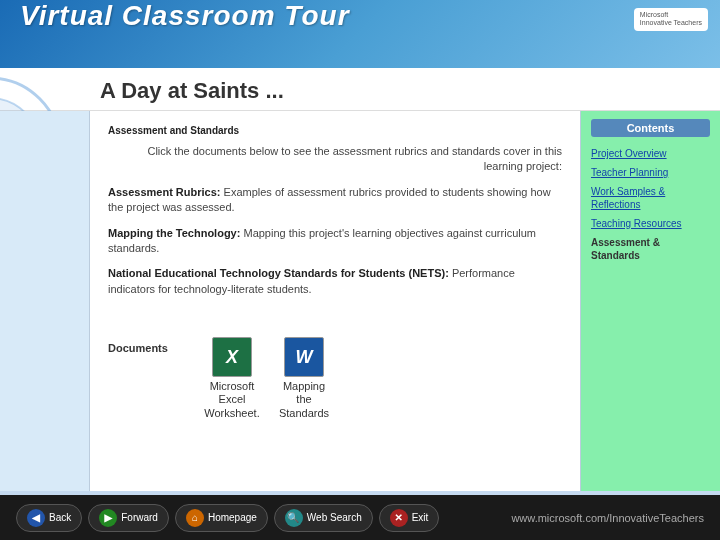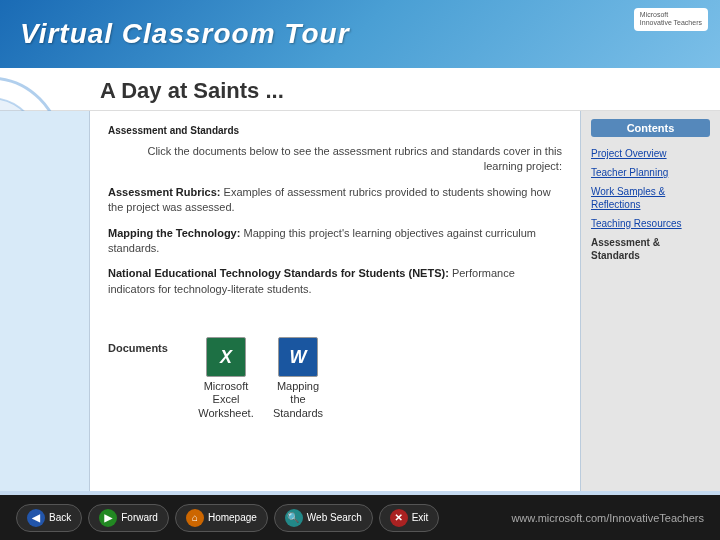--- a/index.html
+++ b/index.html
@@ -12,21 +12,21 @@
       position: relative;
     }
 
     
     .header {
       width: 100%;
       height: 68px;
       background: linear-gradient(135deg, #1a6bb5 0%, #4a9fd4 50%, #7bbfe8 100%);
       position: relative;
       display: flex;
-      align-items: center;
+      align-items: flex-start;
       padding-left: 20px;
     }
     .header-title {
       color: white;
       font-size: 28px;
       font-weight: bold;
       font-style: italic;
       text-shadow: 1px 1px 2px rgba(0,0,0,0.3);
       letter-spacing: 1px;
     }
@@ -150,21 +150,21 @@
       font-size: 11px;
       color: #333;
       text-align: center;
       margin-top: 3px;
       line-height: 1.2;
     }
 
     
     .right-sidebar {
       width: 140px;
-      background: #e5e5e5;
+      background: #86efac;
       border-left: 1px solid #bcd;
       flex-shrink: 0;
       padding: 8px 10px;
     }
     .contents-header {
       background: #5588bb;
       color: white;
       font-size: 11px;
       font-weight: bold;
       text-align: center;
@@ -282,21 +282,21 @@
     <div class="content-item">
       <strong>Assessment Rubrics:</strong><span> Examples of assessment rubrics provided to students showing how the project was assessed.</span>
     </div>
     <div class="content-item">
       <strong>Mapping the Technology:</strong><span> Mapping this project's learning objectives against curriculum standards.</span>
     </div>
     <div class="content-item">
       <strong>National Educational Technology Standards for Students (NETS):</strong><span> Performance indicators for technology-literate students.</span>
     </div>
 
-    <div style="margin-top: 40px; display:flex; align-items:flex-start; gap:10px;">
+    <div style="margin-top: 40px; display:flex; align-items:flex-start; gap:16px;">
       <div style="font-size:11px; font-weight:bold; color:#333; width:80px; padding-top:5px;">Documents</div>
       <div class="doc-icons">
 
         <div class="doc-item">
           <div class="doc-icon-excel"></div>
           <div class="doc-label">Microsoft Excel<br>Worksheet.</div>
         </div>
 
         <div class="doc-item">
           <div class="doc-icon-word">W</div>

